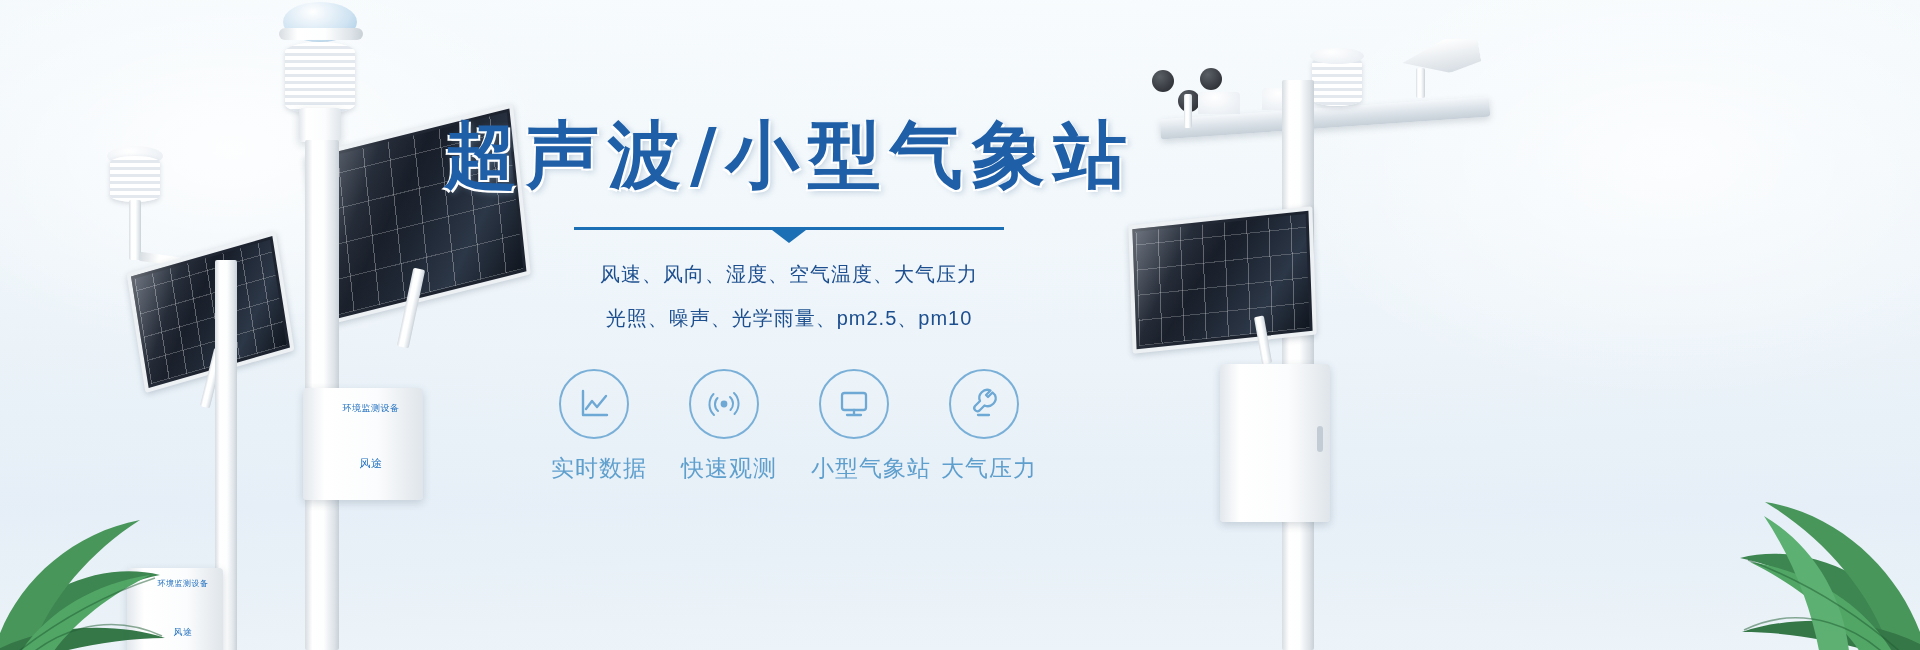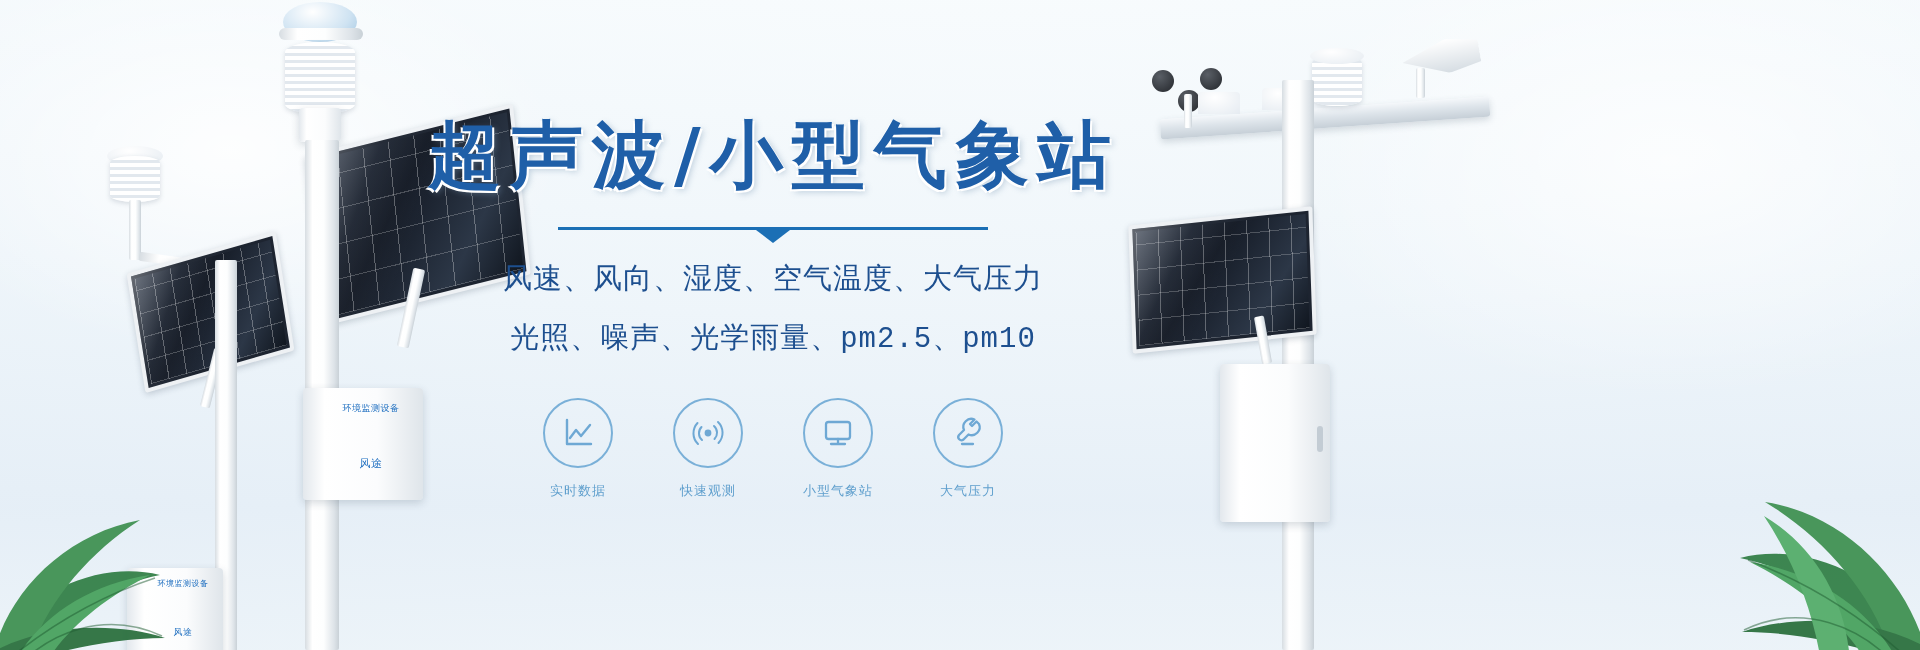--- a/index.html
+++ b/index.html
@@ -107,21 +107,21 @@
   .vane {
     position:absolute;
     background:linear-gradient(to bottom,#ffffff,#d6dde3);
     clip-path:polygon(0 48%, 58% 0, 100% 18%, 100% 82%, 58% 100%);
     box-shadow:0 2px 4px rgba(50,70,90,.2);
   }
 
   
   .content {
     position:absolute;
-    left:428px; top:118px;
+    left:444px; top:118px;
     width:690px;
     text-align:center;
     z-index:6;
   }
   .title {
     font-size:73px;
     line-height:1;
     font-weight:bold;
     color:#1f5fa8;
     letter-spacing:9px;
@@ -144,45 +144,45 @@
     position:absolute;
     left:50%; top:3px;
     transform:translateX(-50%);
     width:0; height:0;
     border-left:17px solid transparent;
     border-right:17px solid transparent;
     border-top:13px solid #1b6fb5;
   }
   .sub {
     margin-top:28px;
-    font-size:29px;
+    font-size:20px;
     line-height:1.62;
     color:#1d4f8f;
     letter-spacing:1px;
     white-space:nowrap;
-    font-family:Liberation Mono, monospace;
+    font-family:Liberation Sans, sans-serif;
   }
 
   .features {
     margin-top:34px;
     display:flex;
     justify-content:center;
     gap:44px;
   }
   .feature { width:86px; text-align:center; }
   .f-circle {
     width:70px; height:70px;
     margin:0 auto;
     border:2px solid #7ab0d8;
     border-radius:50%;
     display:flex; align-items:center; justify-content:center;
   }
   .f-label {
     margin-top:14px;
-    font-size:13px;
+    font-size:23px;
     color:#5f9fcd;
     letter-spacing:1px;
     white-space:nowrap;
     font-family:Liberation Mono, monospace;
   }
 </style>
 </head>
 <body>
 
 <div class="banner">

